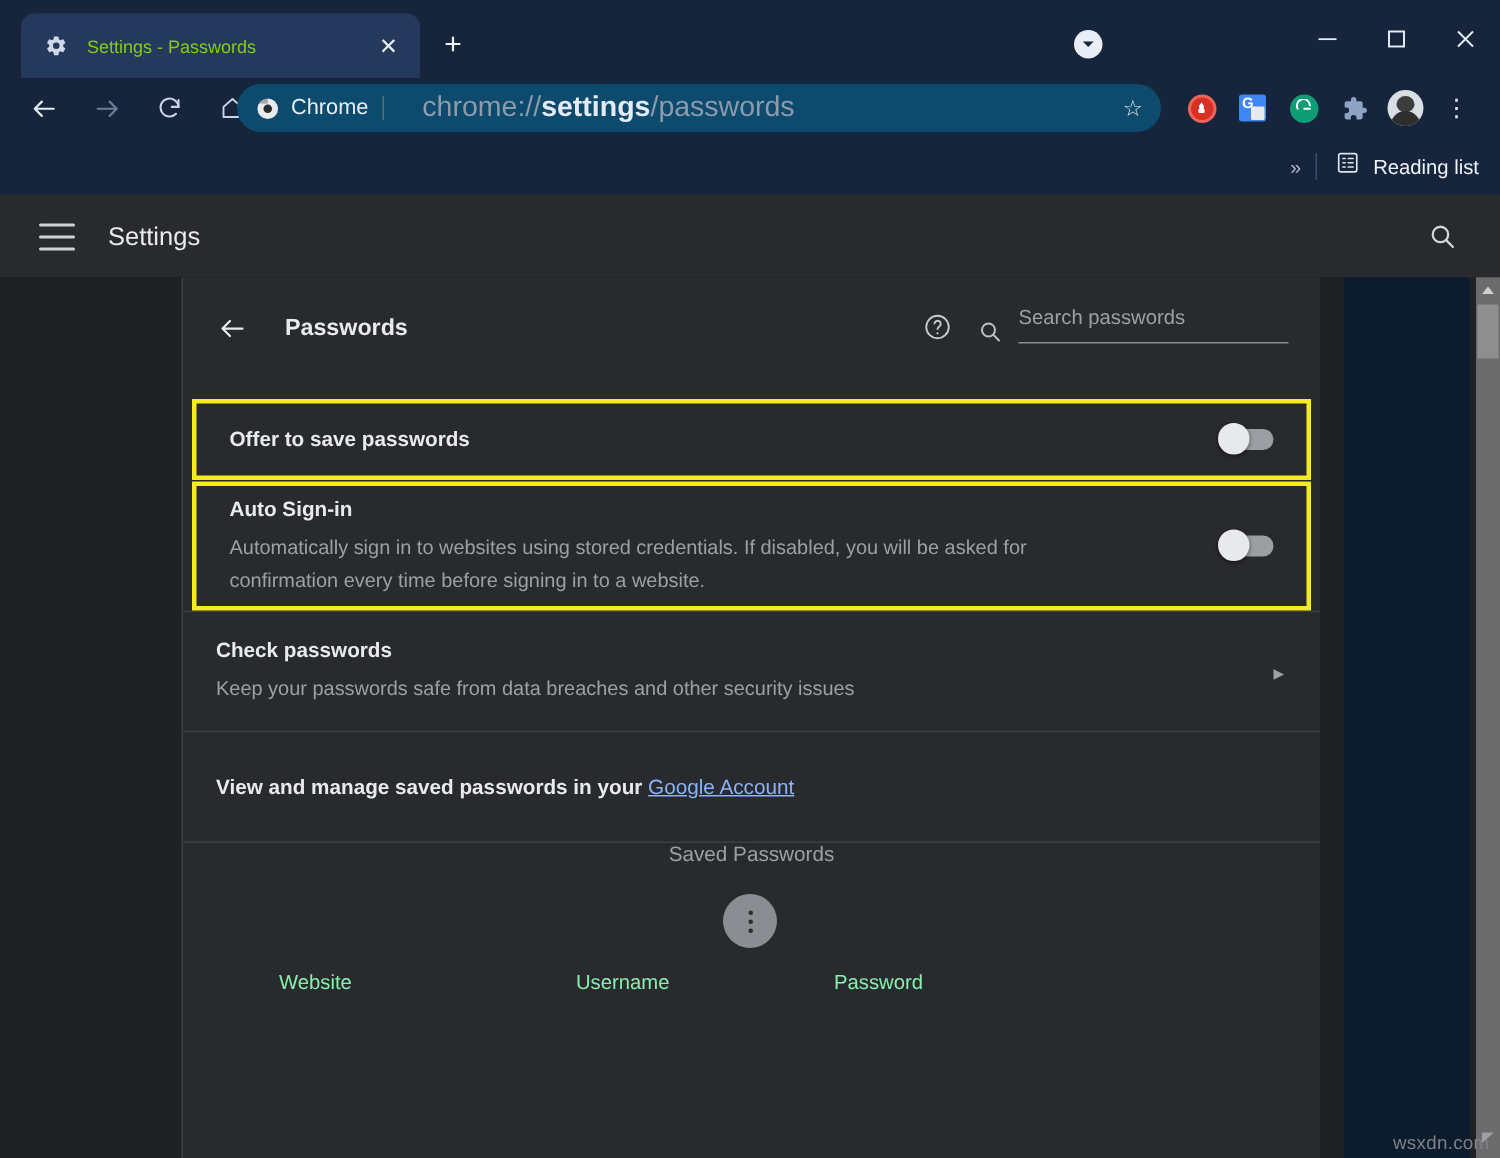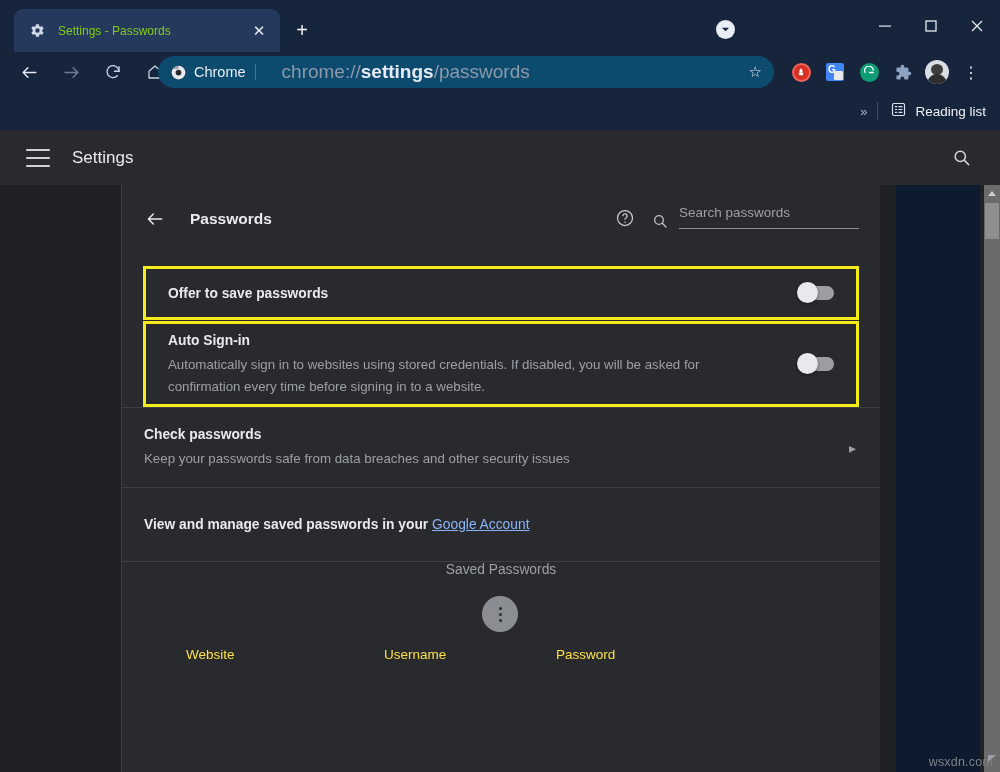--- a/index.html
+++ b/index.html
@@ -229,21 +229,21 @@
   }
   .row-text { flex: 1; padding-right: 24px; }
   .row-title { color: #e8eaed; font-size: 13.8px; font-weight: 700; }
   .row-sub {
     color: #9aa0a6; font-size: 13.3px; line-height: 22px; margin-top: 5px;
     max-width: 600px;
   }
 
   .hl {
     border: 3px solid #f5ec1b;
-    margin: 0 21px;
+    margin: 0 6px;
   }
   #row-offer { height: 54px; margin-top: 13px; }
   #row-auto  { height: 86px; margin-top: 1px; align-items: center; }
 
   .divider { height: 1px; background: #3c3f43; margin: 0 0px; }
 
   #row-check { height: 79px; }
   .chev-right { color: #9aa0a6; font-size: 14px; margin-right: 2px; }
 
   #row-account { height: 73px; }
@@ -277,21 +277,21 @@
   }
   .kebab-round i {
     display: block; width: 3px; height: 3px; border-radius: 50%;
     background: #2b2c2f; margin: 1.5px 0;
   }
   .kebab-col { display: flex; flex-direction: column; align-items: center; }
 
   .table-head {
     display: flex; padding: 0 22px; height: 44px; align-items: center;
   }
-  .th { color: #fde047; font-size: 13.5px; }
+  .th { color: #86efac; font-size: 13.5px; }
   .th-site { width: 240px; padding-left: 42px; }
   .th-user { width: 172px; }
   .th-pass { width: 180px; }
 
   
   .scrollbar {
     position: absolute; right: 0; top: 185px; width: 16px; height: 587px;
     background: #6b6b6b;
   }
   .sb-up {

